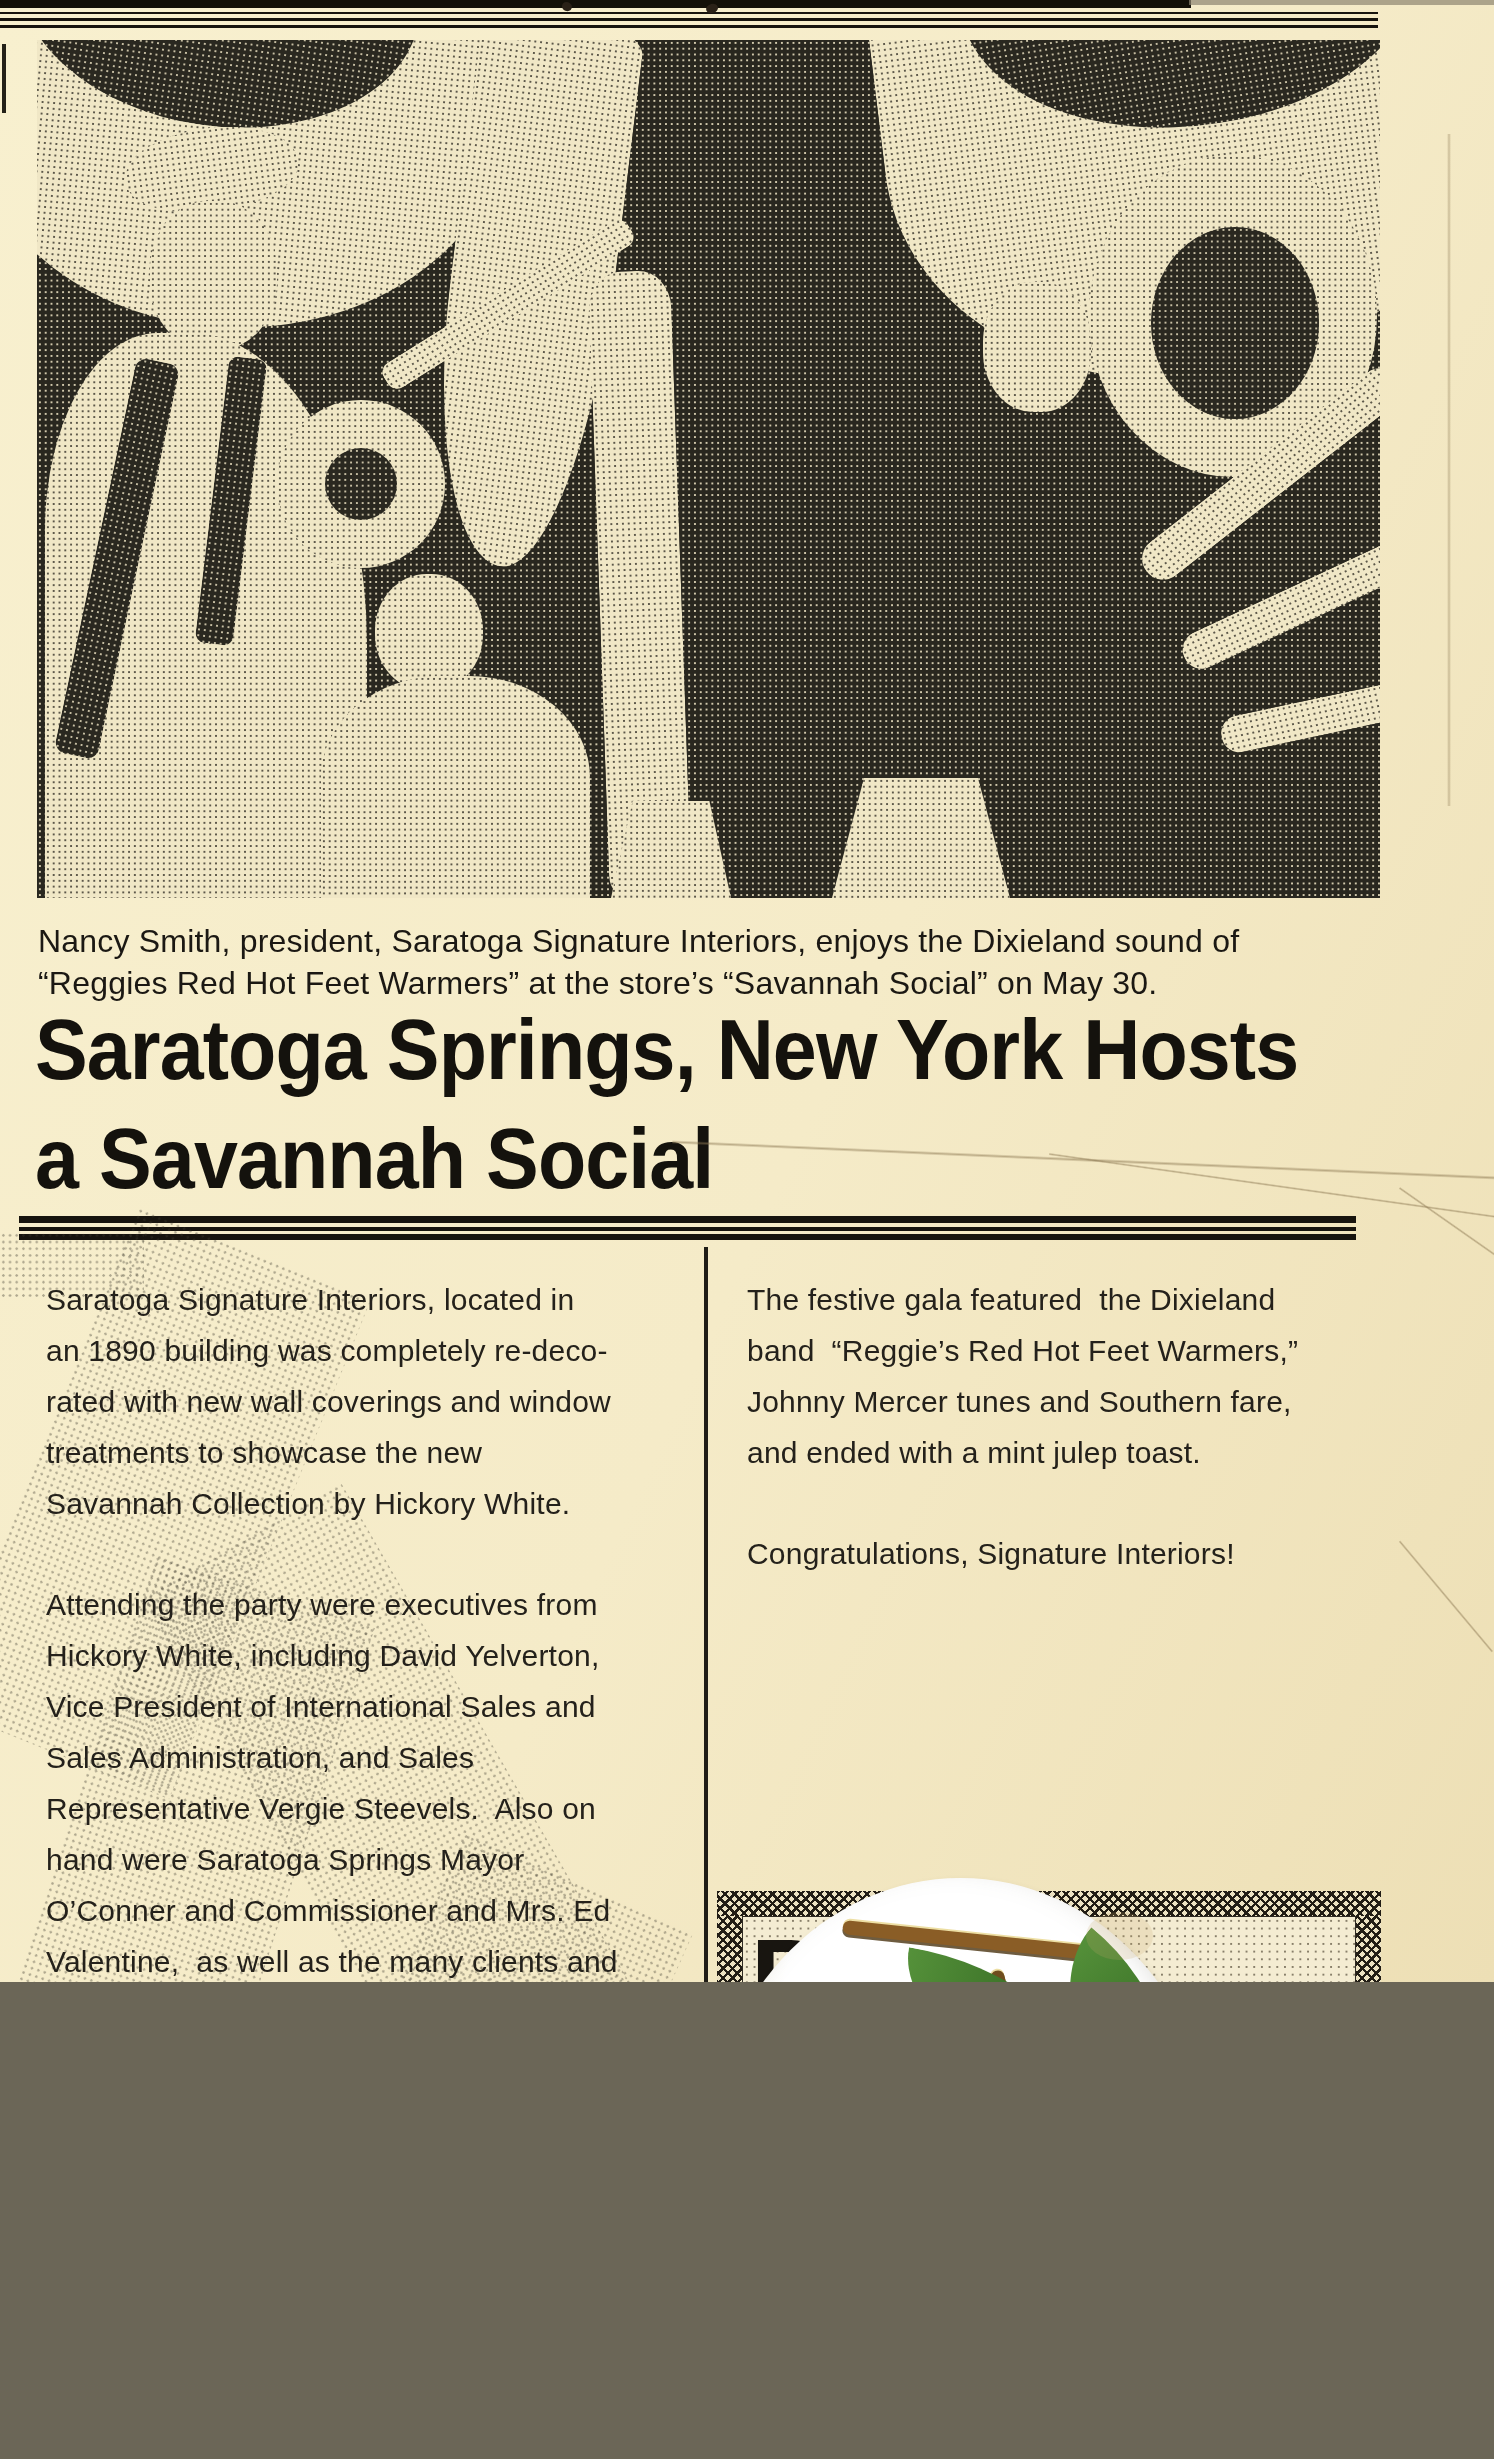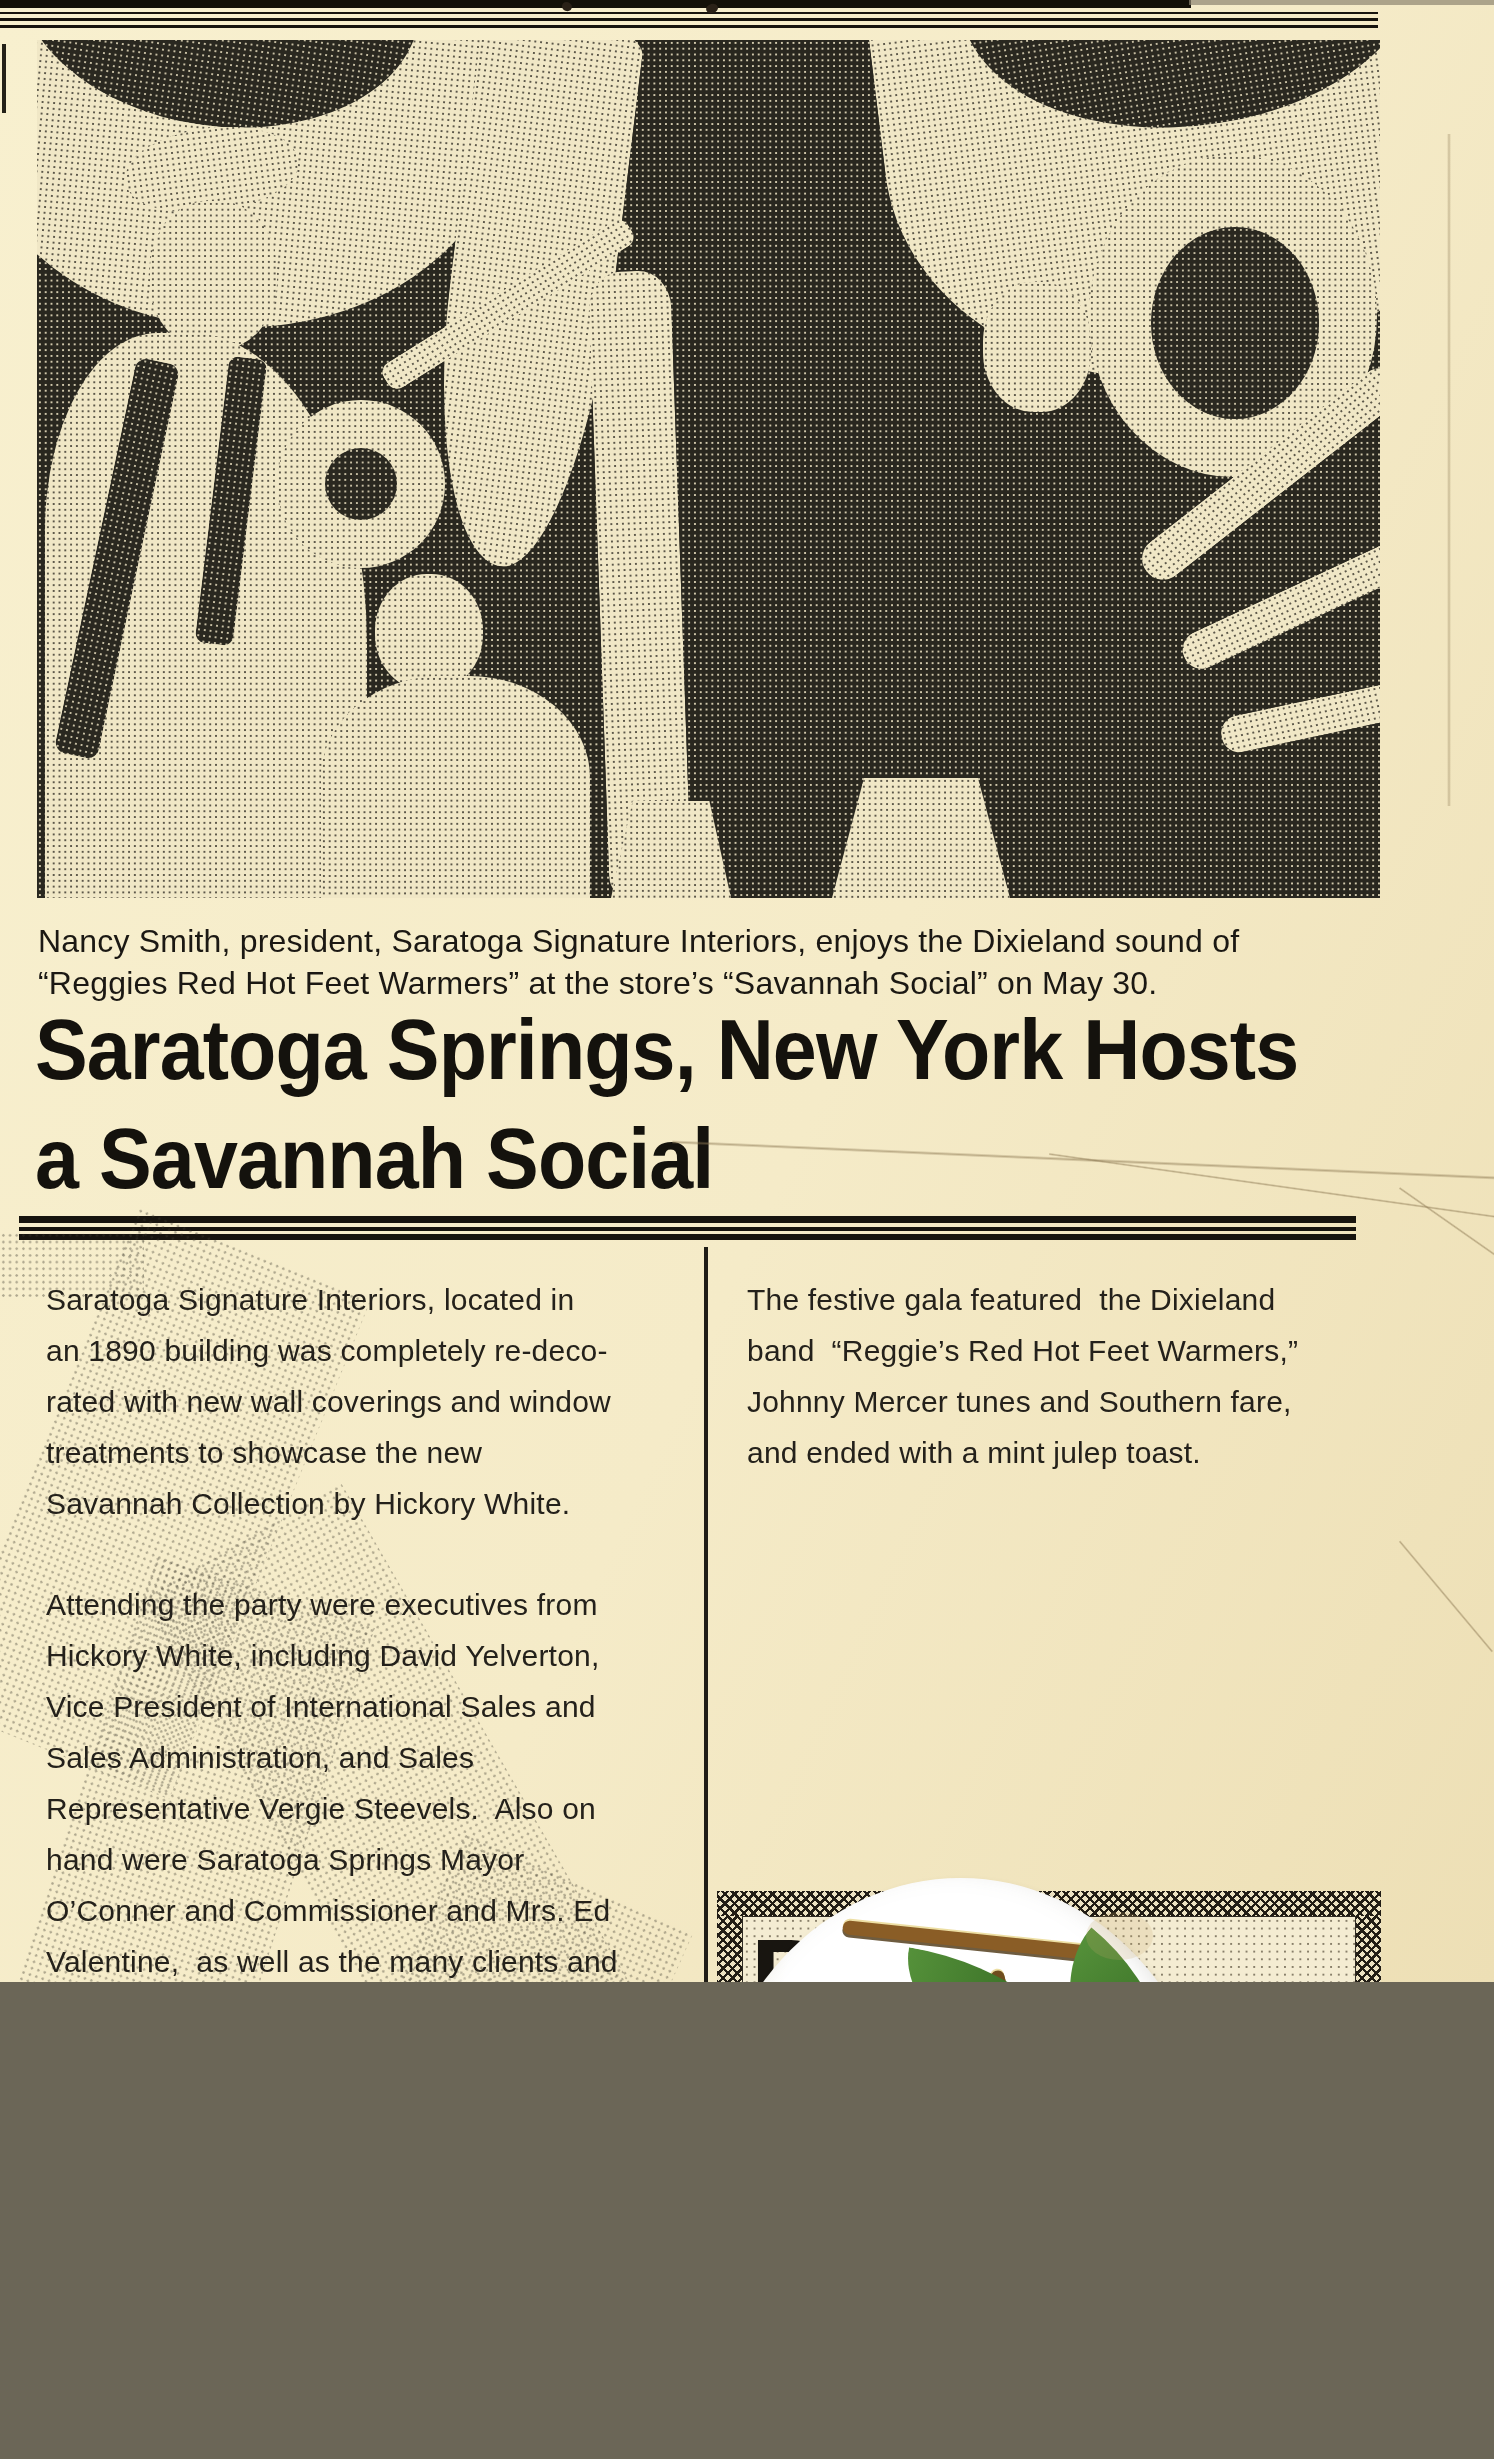--- a/index.html
+++ b/index.html
@@ -152,20 +152,21 @@
 Valentine,  as well as the many clients and
 friends of Nancy Smith, herself a trans-
 planted Georgian.</p>
   </div>
 
   <div class="abs col" style="left:747px;top:1274px;width:653px;">
     <p>The festive gala featured  the Dixieland
 band  “Reggie’s Red Hot Feet Warmers,”
 Johnny Mercer tunes and Southern fare,
 and ended with a mint julep toast.</p>
+    <p>Congratulations, Signature Interiors!</p>
   </div>
 
   <div class="abs box">
     <div class="lattice" style="left:0;top:0;width:100%;height:25px;"></div>
     <div class="lattice" style="left:0;bottom:0;width:100%;height:25px;"></div>
     <div class="lattice" style="left:0;top:25px;width:25px;bottom:25px;"></div>
     <div class="lattice" style="right:0;top:25px;width:25px;bottom:25px;"></div>
     <div class="box-interior">
       <div class="dropcap">P</div>
       <div class="frag" style="left:488px;top:98px;">ative</div>

